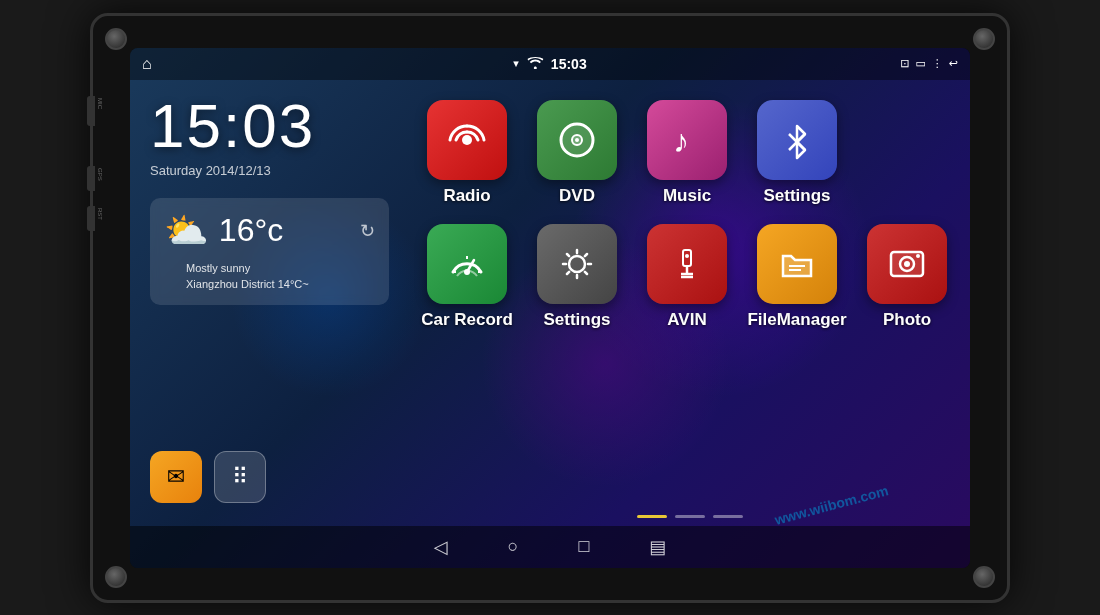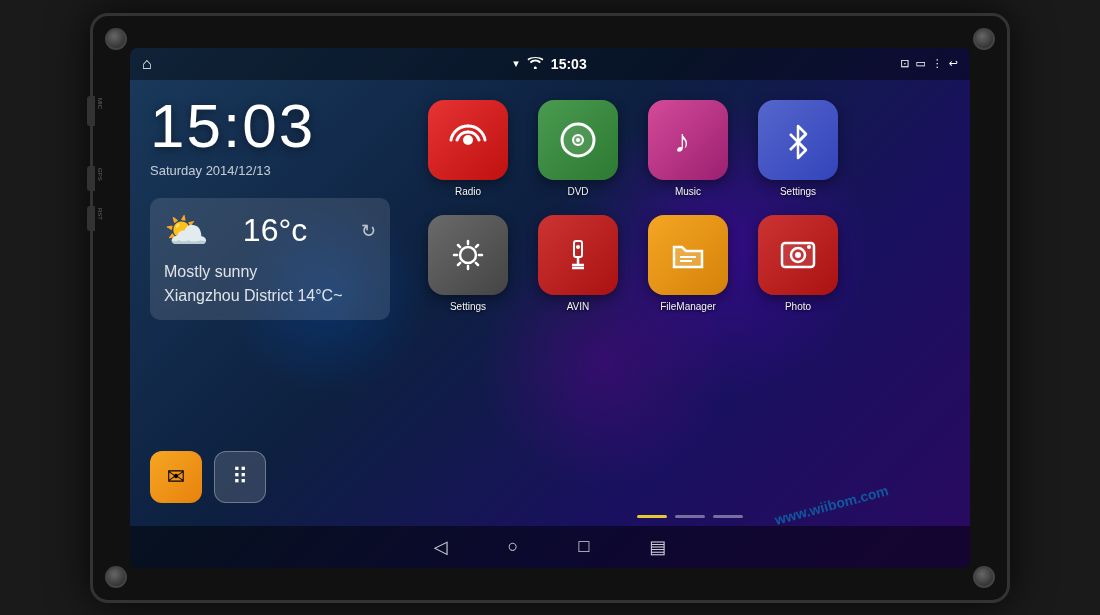--- a/index.html
+++ b/index.html
@@ -208,27 +208,27 @@
     }
 
     .weather-icon-area {
       font-size: 36px;
     }
 
     .weather-temp {
       color: #fff;
       font-size: 32px;
       font-weight: 300;
-      margin-left: 24px;
     }
 
     .weather-desc {
       color: rgba(255,255,255,0.85);
-      font-size: 16px;
+      font-size: 11px;
       line-height: 1.5;
+      margin-left: 22px;
     }
 
     
     .dock-area {
       display: flex;
       gap: 12px;
       margin-top: auto;
       padding-bottom: 8px;
     }
 
@@ -294,23 +294,24 @@
     .app-icon-music { background: linear-gradient(135deg, #d44a9a, #9b2070); }
     .app-icon-bluetooth { background: linear-gradient(135deg, #5566cc, #3344bb); }
     .app-icon-carrecord { background: linear-gradient(135deg, #3aaa55, #1a8835); }
     .app-icon-settings { background: linear-gradient(135deg, #6a6a6a, #444); }
     .app-icon-avin { background: linear-gradient(135deg, #cc3333, #aa1111); }
     .app-icon-filemanager { background: linear-gradient(135deg, #f5a623, #d4820a); }
     .app-icon-photo { background: linear-gradient(135deg, #cc3333, #aa1111); }
 
     .app-label {
       color: #fff;
-      font-size: 10px;
+      font-size: 17px;
       text-align: right;
       text-shadow: 0 1px 3px rgba(0,0,0,0.8);
+      font-weight: bold;
     }
 
     
     .nav-bar {
       height: 42px;
       background: rgba(0,0,0,0.5);
       display: flex;
       align-items: center;
       justify-content: center;
       gap: 60px;
@@ -478,20 +479,35 @@
                   <line x1="14" y1="16" x2="30" y2="32" stroke="white" stroke-width="2.5"></line>
                   <line x1="14" y1="32" x2="30" y2="16" stroke="white" stroke-width="2.5"></line>
                 </svg>
               </div>
               <span class="app-label">Settings</span>
             </div>
           </div>
 
           <div class="app-row">
 
+            <div class="app-item">
+              <div class="app-icon app-icon-carrecord">
+                <svg width="44" height="44" viewBox="0 0 44 44">
+
+                  <path d="M8 30 A16 16 0 0 1 36 30" stroke="white" stroke-width="3" fill="none" stroke-linecap="round"></path>
+                  <path d="M12 34 A12 12 0 0 1 32 34" stroke="rgba(255,255,255,0.5)" stroke-width="2" fill="none"></path>
+                  <line x1="22" y1="30" x2="29" y2="18" stroke="white" stroke-width="2.5" stroke-linecap="round"></line>
+                  <circle cx="22" cy="30" r="3" fill="white"></circle>
+                  <line x1="8" y1="30" x2="11" y2="30" stroke="white" stroke-width="2"></line>
+                  <line x1="36" y1="30" x2="33" y2="30" stroke="white" stroke-width="2"></line>
+                  <line x1="22" y1="14" x2="22" y2="17" stroke="white" stroke-width="2"></line>
+                </svg>
+              </div>
+              <span class="app-label">Car Record</span>
+            </div>
 
             <div class="app-item">
               <div class="app-icon app-icon-settings">
                 <svg width="44" height="44" viewBox="0 0 44 44">
                   <path d="M22 14 A8 8 0 1 1 22 30 A8 8 0 0 1 22 14Z" stroke="white" stroke-width="2.5" fill="none"></path>
                   <path d="M22 8 L22 11 M22 33 L22 36 M8 22 L11 22 M33 22 L36 22 M12 12 L14.1 14.1 M29.9 29.9 L32 32 M12 32 L14.1 29.9 M29.9 14.1 L32 12" stroke="white" stroke-width="2.5" stroke-linecap="round"></path>
                 </svg>
               </div>
               <span class="app-label">Settings</span>
             </div>

